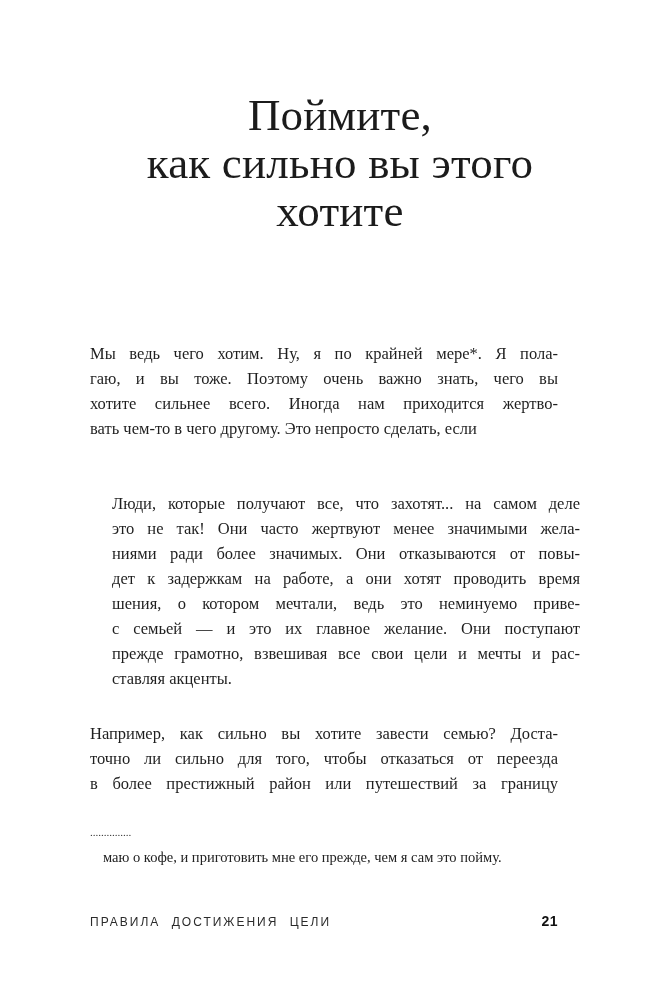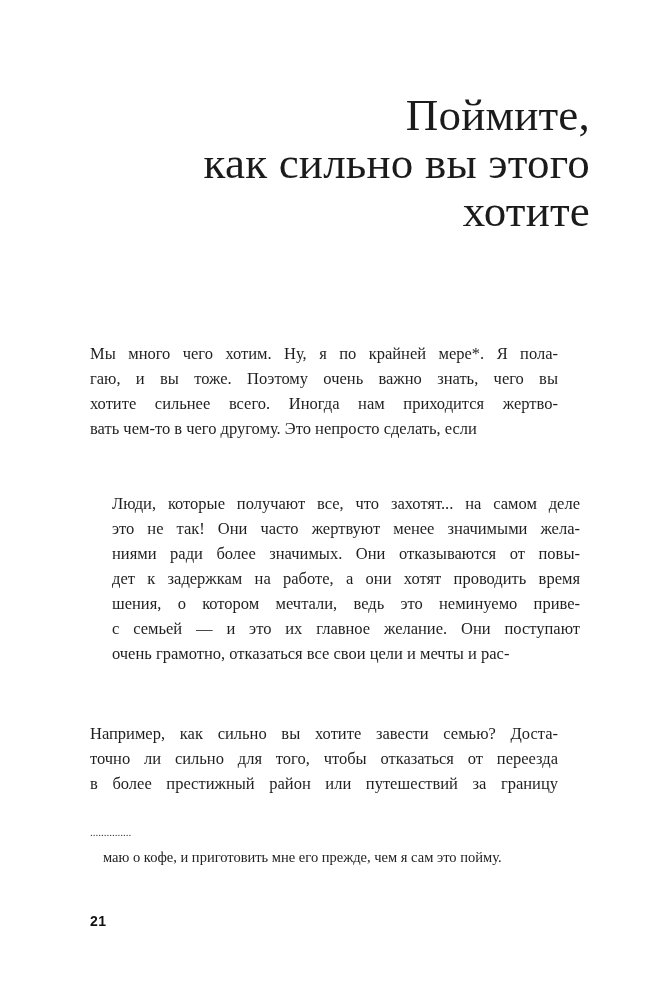--- a/index.html
+++ b/index.html
@@ -14,21 +14,21 @@
   .page {
     position: absolute; left: 0; top: 0;
     width: 664px; height: 1000px;
     background: #ffffff;
   }
   .chapter-title {
     position: absolute; left: 90px; top: 91px; width: 500px;
     font-size: 45px; line-height: 48px; font-weight: 400;
     letter-spacing: 0.2px; color: #1b1b1b;
   }
-  .chapter-title .line { text-align: right; }
+  .chapter-title .line { text-align: center; }
   .para {
     position: absolute; left: 90px; width: 468px;
     font-size: 16.5px; line-height: 25px; color: #1f1f1f;
   }
   .para .line { text-align: justify; text-align-last: justify; white-space: normal; }
   .para .line:last-child { text-align-last: left; }
   .para.cont .line:last-child { text-align-last: justify; }
   .p1 { top: 341px; }
   .p2 { top: 491px; margin-left: 22px; }
   .p3 { top: 721px; }
@@ -63,45 +63,47 @@
 
 <div class="page">
 
   <h1 class="chapter-title">
       <div class="line">Поймите,</div>
       <div class="line">как сильно вы этого</div>
       <div class="line">хотите</div>
     </h1>
 
   <div class="para p1">
-      <div class="line">Мы много чего хотим. Ну, я по крайней мере*. Я пола-</div>
+      <div class="line">Мы ведь чего хотим. Ну, я по крайней мере*. Я пола-</div>
       <div class="line">гаю, и вы тоже. Поэтому очень важно знать, чего вы</div>
       <div class="line">хотите сильнее всего. Иногда нам приходится жертво-</div>
       <div class="line">вать чем-то в чего другому. Это непросто сделать, если</div>
     </div>
 
   <div class="para p2">
       <div class="line">Люди, которые получают все, что захотят... на самом деле</div>
       <div class="line">это не так! Они часто жертвуют менее значимыми жела-</div>
       <div class="line">ниями ради более значимых. Они отказываются от повы-</div>
       <div class="line">дет к задержкам на работе, а они хотят проводить время</div>
       <div class="line">шения, о котором мечтали, ведь это неминуемо приве-</div>
       <div class="line">с семьей — и это их главное желание. Они поступают</div>
-      <div class="line">очень грамотно, отказаться все свои цели и мечты и рас-</div>
+      <div class="line">прежде грамотно, взвешивая все свои цели и мечты и рас-</div>
+      <div class="line">ставляя акценты.</div>
     </div>
 
   <div class="para p3 cont">
       <div class="line">Например, как сильно вы хотите завести семью? Доста-</div>
       <div class="line">точно ли сильно для того, чтобы отказаться от переезда</div>
       <div class="line">в более престижный район или путешествий за границу</div>
     </div>
 
   <div class="footnote-sep">...............</div>
 
   <div class="footnote">
       <div class="line">маю о кофе, и приготовить мне его прежде, чем я сам это пойму.</div>
     </div>
 
   <div class="footer">
+    <span class="running-title">ПРАВИЛА ДОСТИЖЕНИЯ ЦЕЛИ</span>
     <span class="page-number">21</span>
   </div>
 
 </div>
 
 </body></html>

